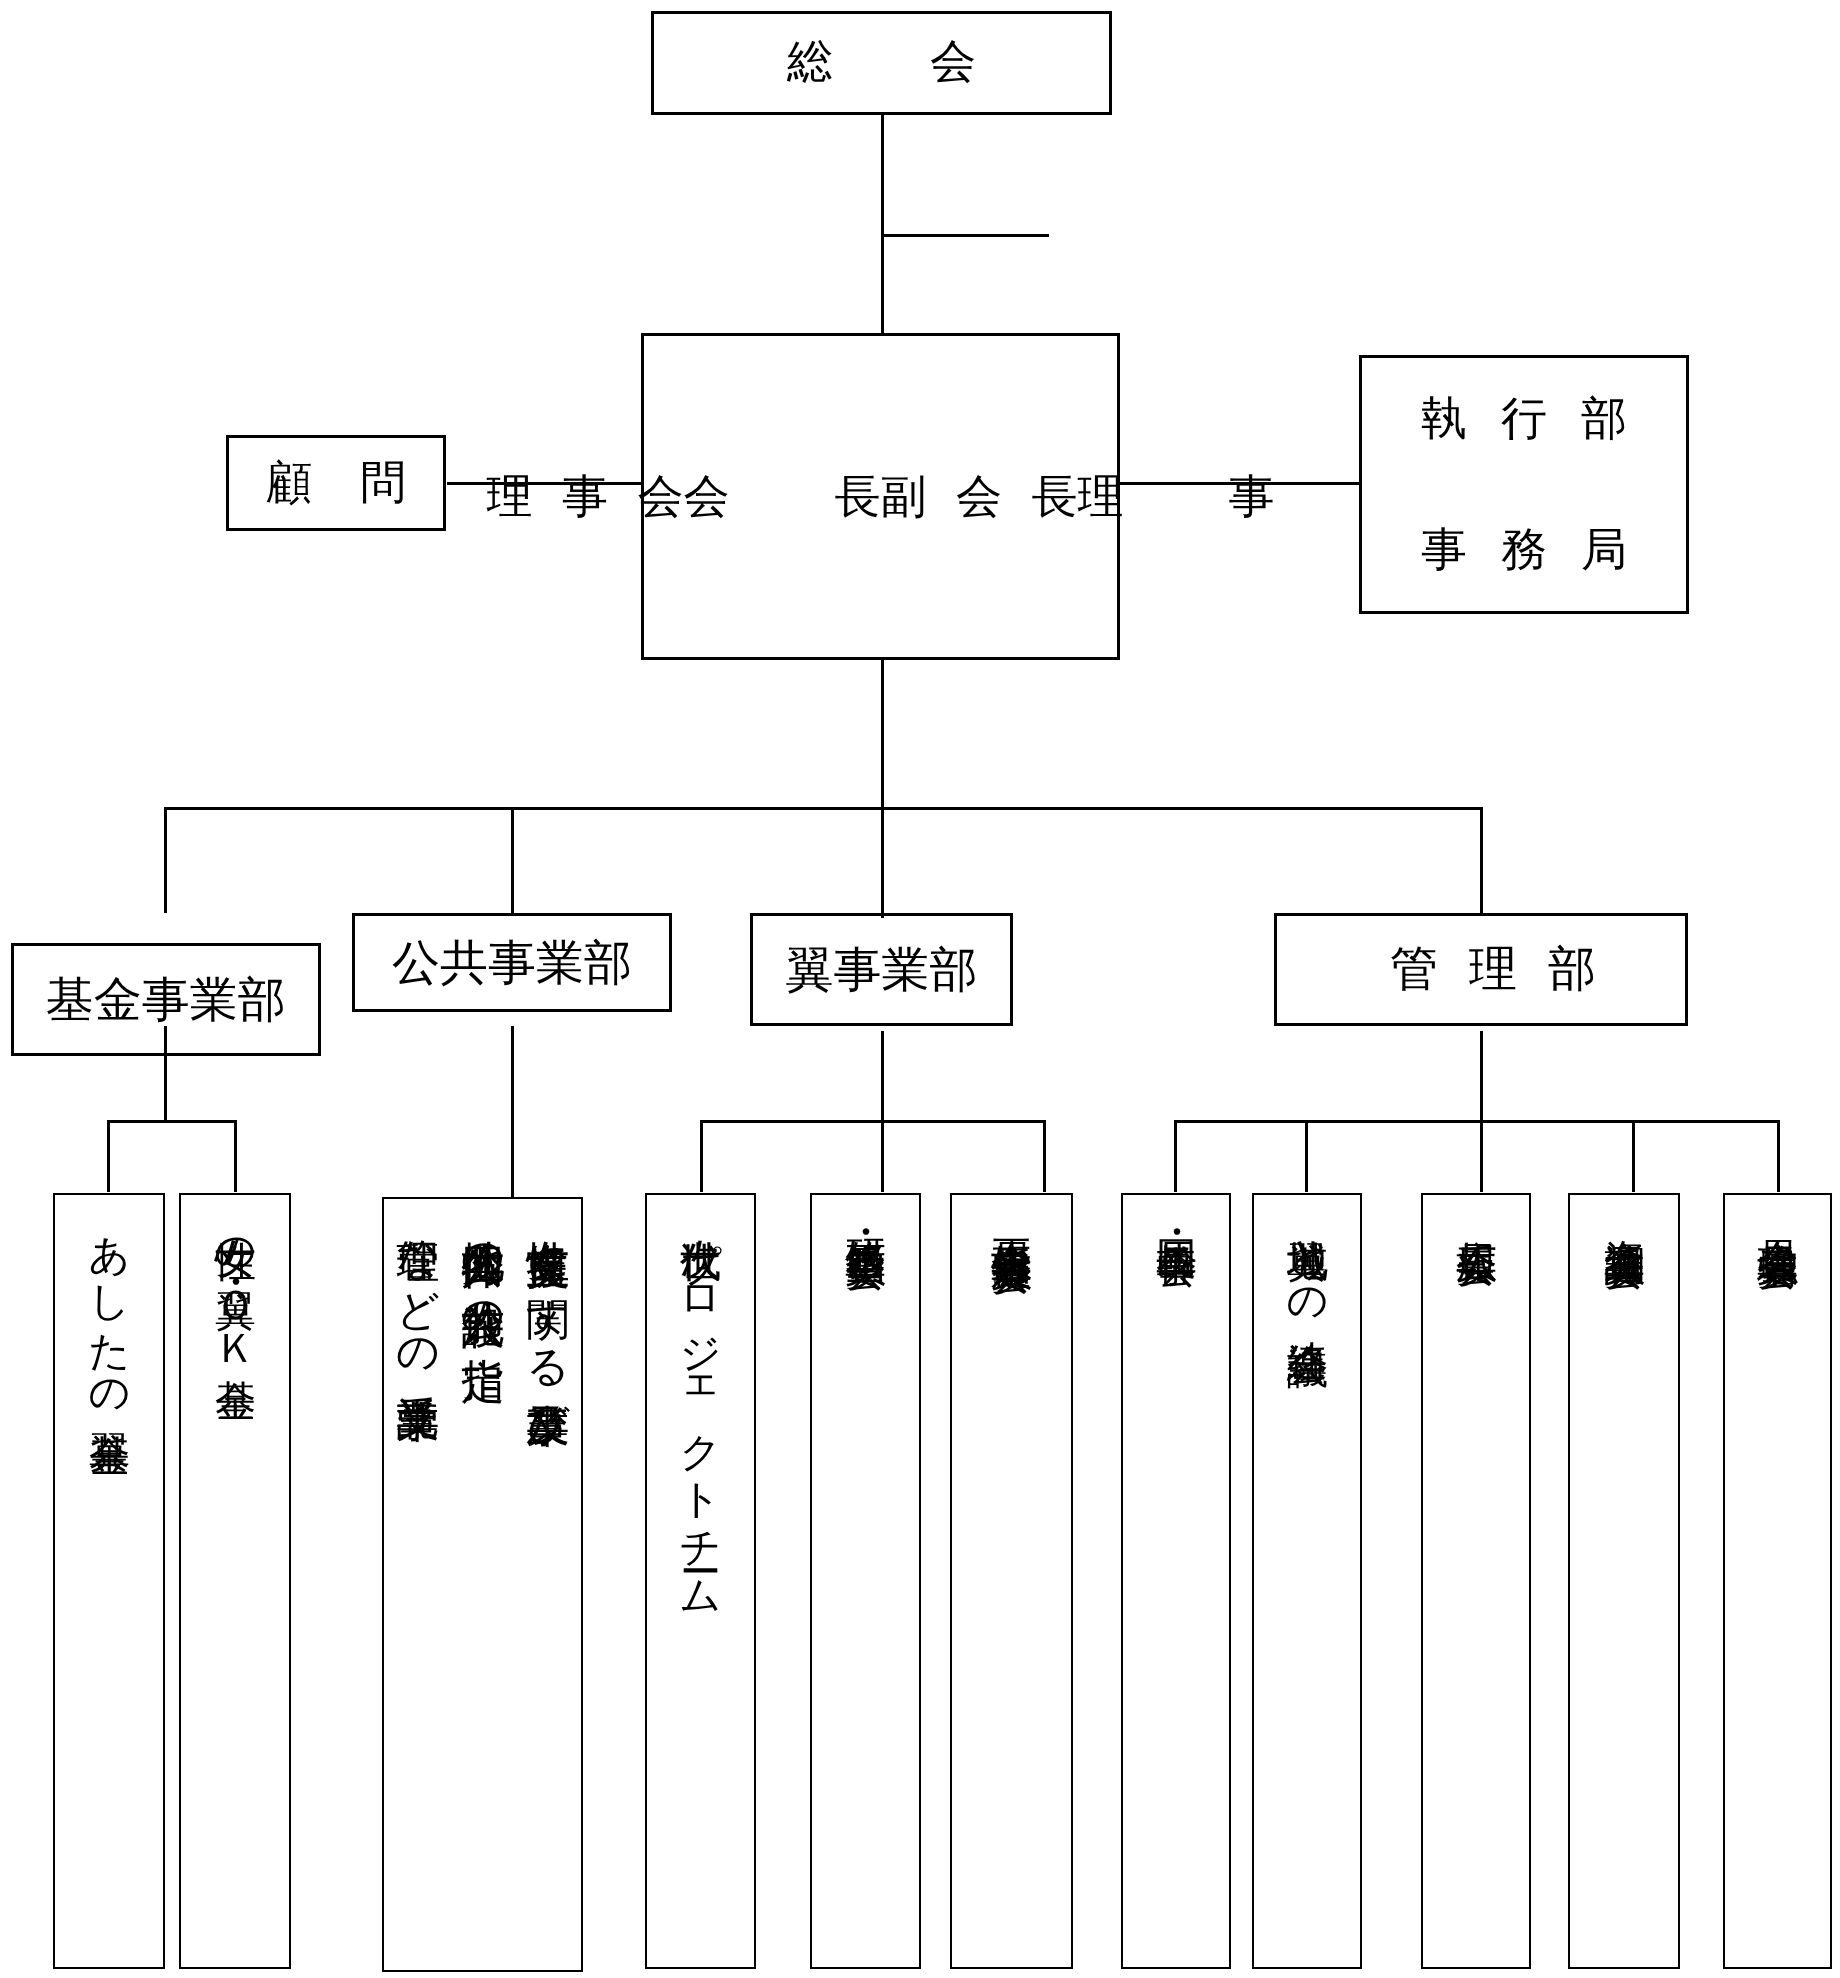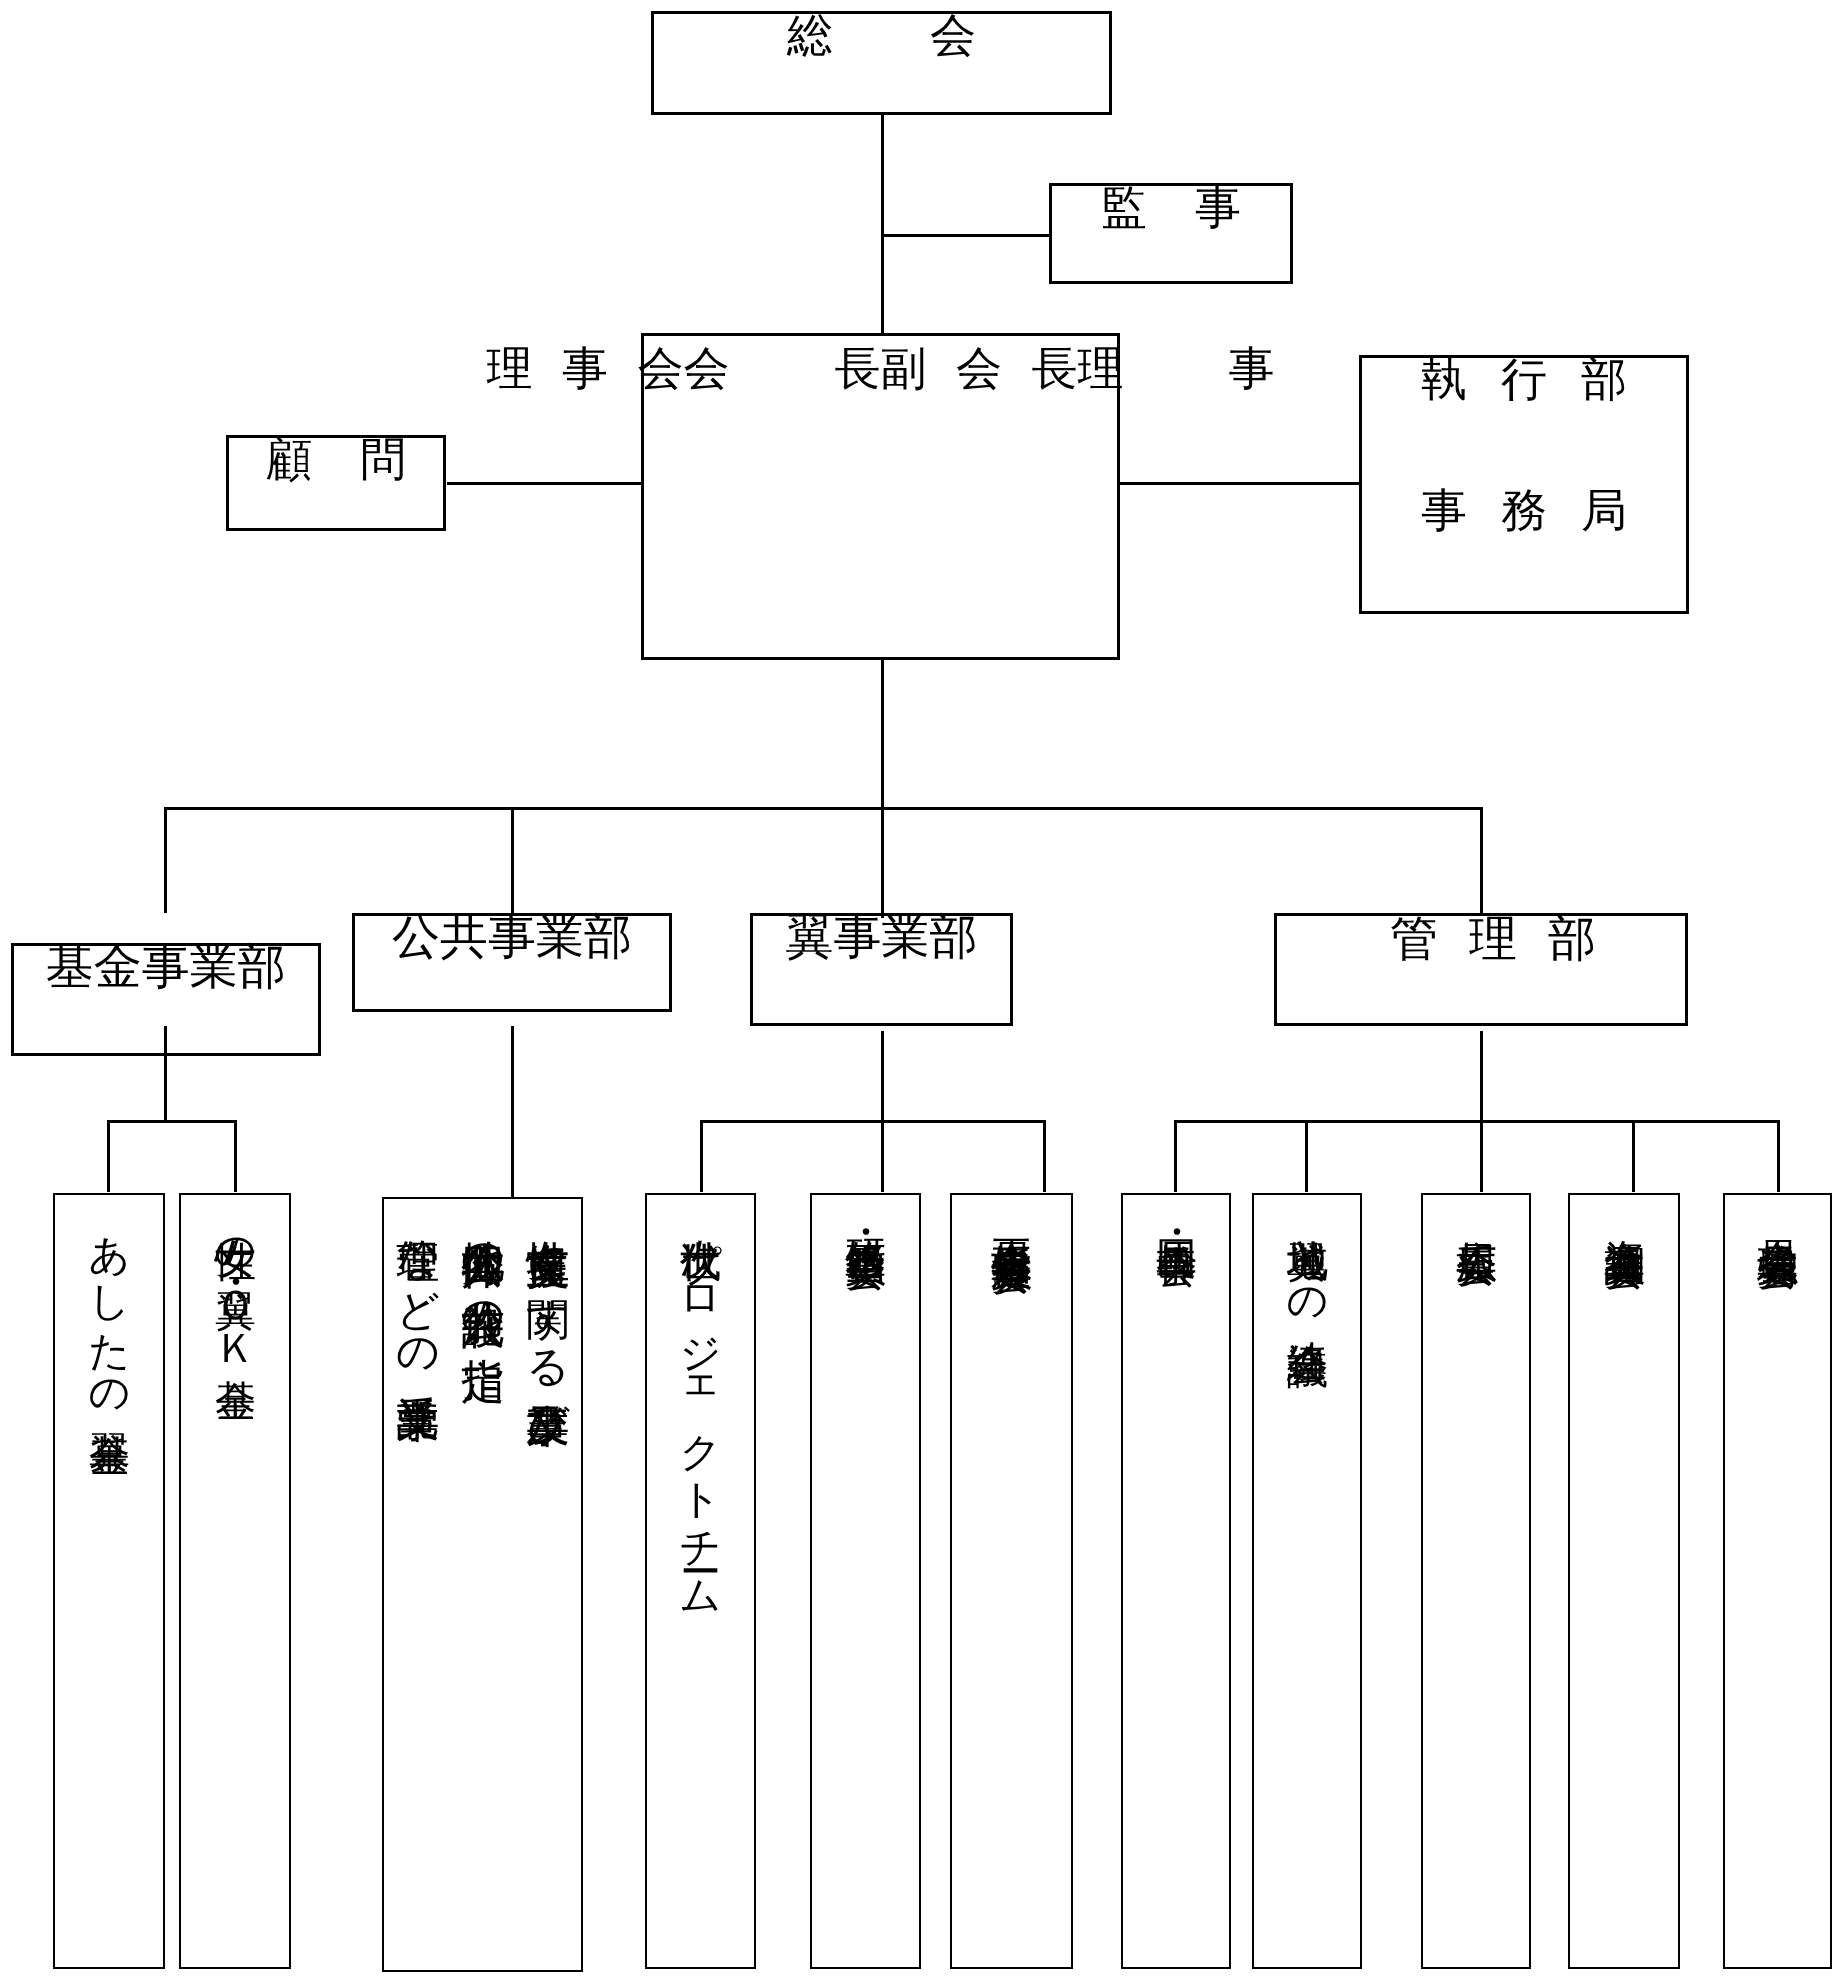--- a/index.html
+++ b/index.html
@@ -17,25 +17,24 @@
   }
   
   .box {
     position: absolute;
     box-sizing: border-box;
     background: #ffffff;
     border: 3.3px solid #000000;
   }
   .hbox {
     display: flex;
-    align-items: flex-start;
+    align-items: center;
     justify-content: center;
     font-size: 46px;
     line-height: 1;
-    font-family: Liberation Mono, monospace;
   }
   .dept {
     font-size: 48px;
   }
   
   .jlabel {
     text-align: justify;
     text-align-last: justify;
     line-height: 1.1;
   }
@@ -79,23 +78,20 @@
 </style>
 </head>
 <body>
 
 <div id="canvas">
 
   <div class="box hbox" style="left:651px; top:10.7px; width:461px; height:104px;">
     <div class="jlabel w230">総会</div>
   </div>
 
-  <div class="box hbox" style="left:1049px; top:183px; width:244px; height:101px;">
-    <div class="jlabel w170">監事</div>
-  </div>
 
   <div class="box hbox" style="left:641px; top:333px; width:479px; height:327px;">
     <div class="riji-label">
       <div class="jlabel">理事会</div>
       <div class="jlabel">会長</div>
       <div class="jlabel">副会長</div>
       <div class="jlabel">理事</div>
     </div>
   </div>
 

